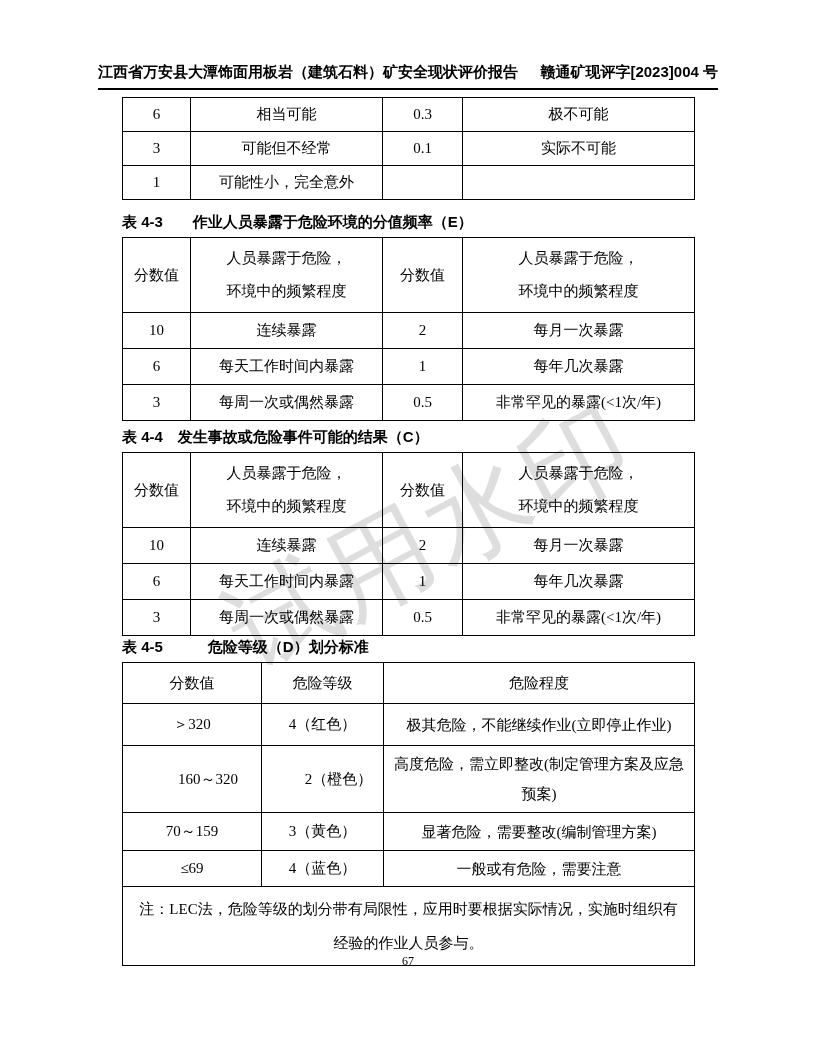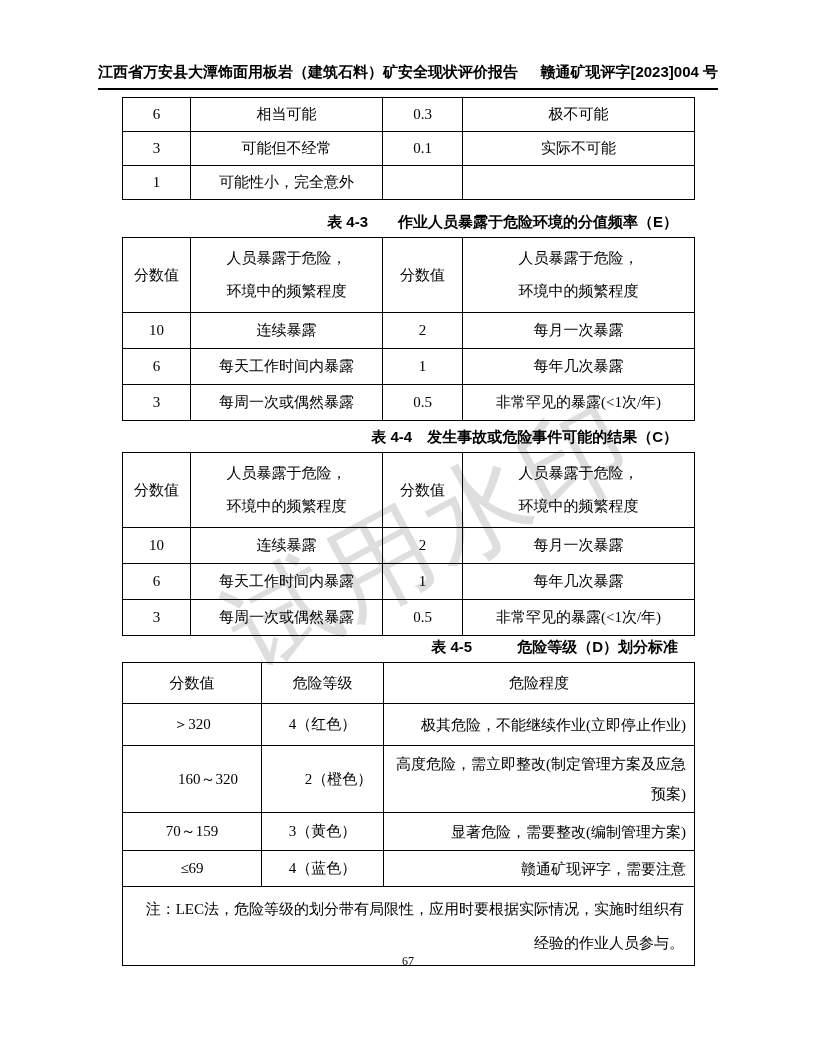--- a/index.html
+++ b/index.html
@@ -9,35 +9,35 @@
         text-align:center;font-size:106px;letter-spacing:4px;color:rgba(70,70,70,0.18);
         transform:rotate(-28deg);font-family:"Liberation Sans",sans-serif;white-space:nowrap;z-index:0;}
   .hdr{position:absolute;top:63px;left:98px;width:620px;display:flex;justify-content:space-between;
         font-family:"Liberation Sans",sans-serif;font-weight:bold;font-size:15px;z-index:2;white-space:nowrap;}
   .hdr-rule{position:absolute;top:88px;left:98px;width:620px;border-top:2px solid #000;z-index:2;}
   .tbl{position:absolute;left:122px;width:572px;border-collapse:collapse;table-layout:fixed;
         font-size:15px;z-index:1;background:transparent;}
   .tbl,.tbl td{border:1.5px solid #000;}
   .tbl td{text-align:center;vertical-align:middle;padding:0 4px;overflow:hidden;}
   .t1{top:97px;}  .t1 td{height:33px;}
-  .cap{position:absolute;left:106px;width:572px;text-align:right;font-weight:bold;font-size:15px;
+  .cap{position:absolute;left:122px;width:572px;text-align:left;font-weight:bold;font-size:15px;
         font-family:"Liberation Sans",sans-serif;white-space:pre;z-index:1;}
   .cap1{top:213px;} .cap2{top:428px;} .cap3{top:638px;}
   .t2{top:237px;} .t3{top:452px;}
   .t2 .hrow td,.t3 .hrow td{height:74px;}
   .hcell div{line-height:33px;}
   .t2 .drow td,.t3 .drow td{height:35px;}
   .t4{top:662px;}
   .t4 .hrow td{height:40px;}
   .t4 .r1 td{height:37px;}
   .t4 .r2 td{height:62px;padding-left:36px;}
   .t4 .r3 td{height:33px;margin-top:34px;}
   .t4 .r4 td{height:31px;}
-  .t4 td.deg{text-align:right;padding:2px 8px;line-height:30px;}
-  .t4 .note td{height:70px;text-align:right;padding:4px 10px;line-height:34px;vertical-align:middle;}
+  .t4 td.deg{text-align:center;padding:2px 8px;line-height:30px;}
+  .t4 .note td{height:70px;text-align:center;padding:4px 10px;line-height:34px;vertical-align:middle;}
   .pagenum{position:absolute;top:954px;left:0;width:816px;text-align:center;font-size:12px;z-index:1;}
 </style>
 </head>
 <body>
 
 <div class="page">
 
   <div class="watermark">试用水印</div>
 
   <div class="hdr">
@@ -186,21 +186,21 @@
         <td class="deg">高度危险，需立即整改(制定管理方案及应急预案)</td>
       </tr>
       <tr class="r3">
         <td>70～159</td>
         <td>3（黄色）</td>
         <td class="deg">显著危险，需要整改(编制管理方案)</td>
       </tr>
       <tr class="r4">
         <td>≤69</td>
         <td>4（蓝色）</td>
-        <td class="deg">赣通矿现评字，需要注意</td>
+        <td class="deg">一般或有危险，需要注意</td>
       </tr>
       <tr class="note">
         <td colspan="3">注：LEC法，危险等级的划分带有局限性，应用时要根据实际情况，实施时组织有经验的作业人员参与。</td>
       </tr>
     </tbody>
   </table>
 
   <div class="pagenum">67</div>
 
 </div>

